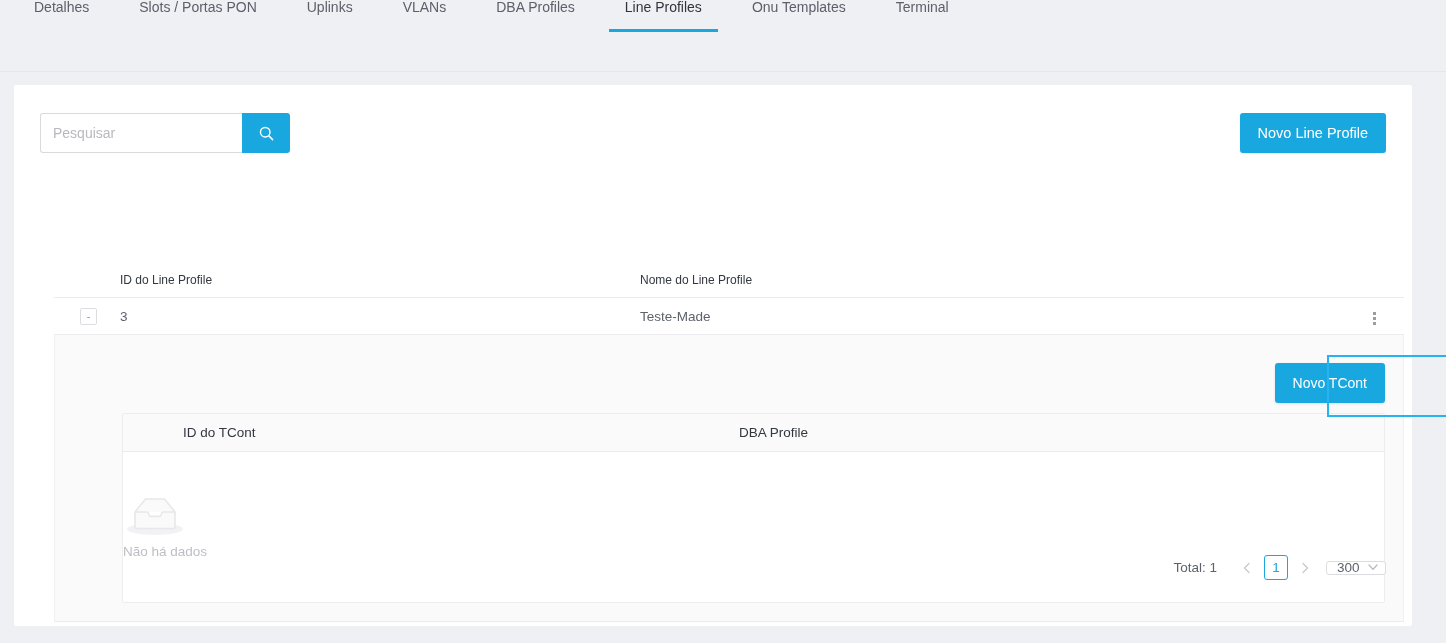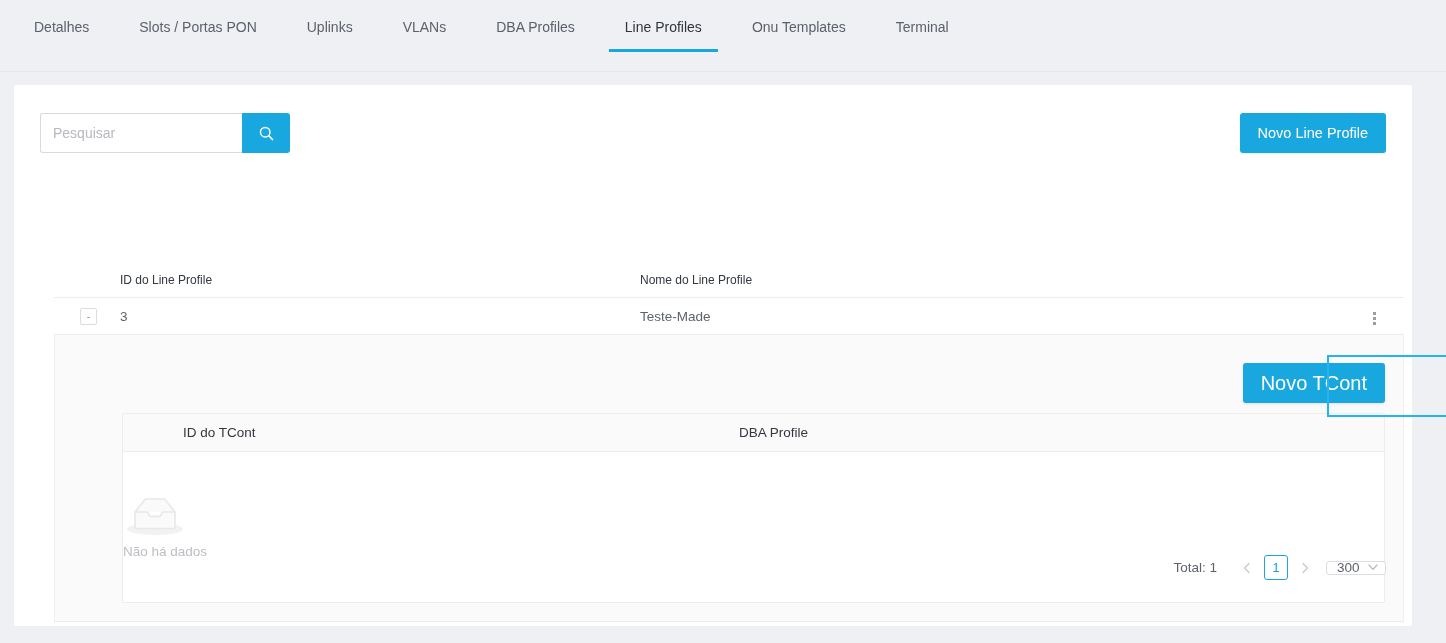--- a/index.html
+++ b/index.html
@@ -11,21 +11,21 @@
     -webkit-font-smoothing: antialiased;
   }
   .page { position: relative; width: 1446px; height: 643px; overflow: hidden; }
 
   
   .tabbar {
     position: absolute; left: 0; top: 0; width: 1446px; height: 72px;
     background: #eff0f4;
     border-bottom: 1px solid #e4e6eb;
   }
-  .tabs { display: flex; align-items: center; height: 100%; padding-left: 18px; }
+  .tabs { display: flex; align-items: flex-start; height: 100%; padding-left: 18px; }
   .tab {
     position: relative;
     font-size: 14px;
     color: #5c6069;
     padding: 0 16px 17px 16px;
     margin-right: 18px;
     cursor: pointer;
     white-space: nowrap;
     line-height: 1;
   }
@@ -133,21 +133,21 @@
     border-left: 1px solid #f0f0f0;
     border-right: 1px solid #f0f0f0;
     padding: 16px 18px 18px 67px;
   }
   .expanded-toolbar { height: 62px; position: relative; }
   .btn-tcont {
     position: absolute; right: 0; top: 12px;
     height: 40px; padding: 0 18px;
     background: #19a7e0; color: #fff;
     border: none; border-radius: 3px;
-    font-size: 20px;
+    font-size: 14px;
     font-family: "Liberation Sans", sans-serif;
     cursor: pointer;
     box-shadow: 0 1px 3px rgba(0,0,0,0.10);
   }
   
   .highlight-box {
     position: absolute;
     left: 1205px; top: 4px;
     width: 146px; height: 62px;
     border: 2px solid #25b4ef;

